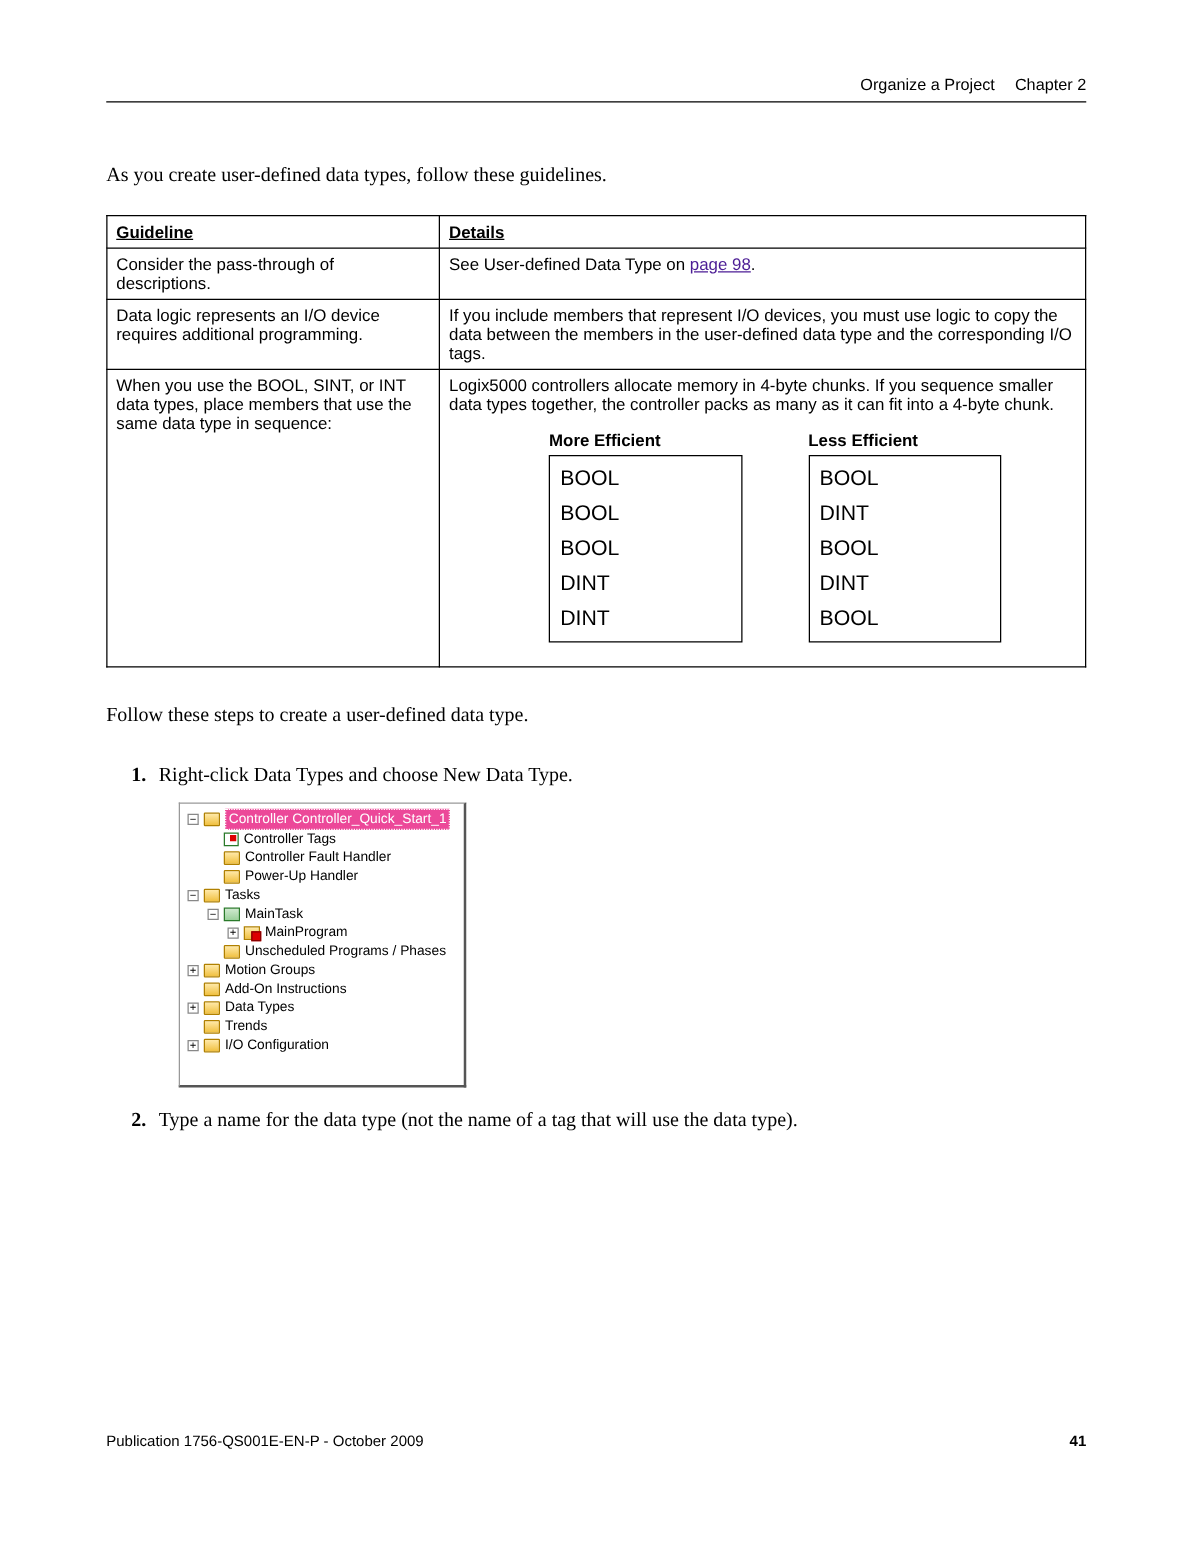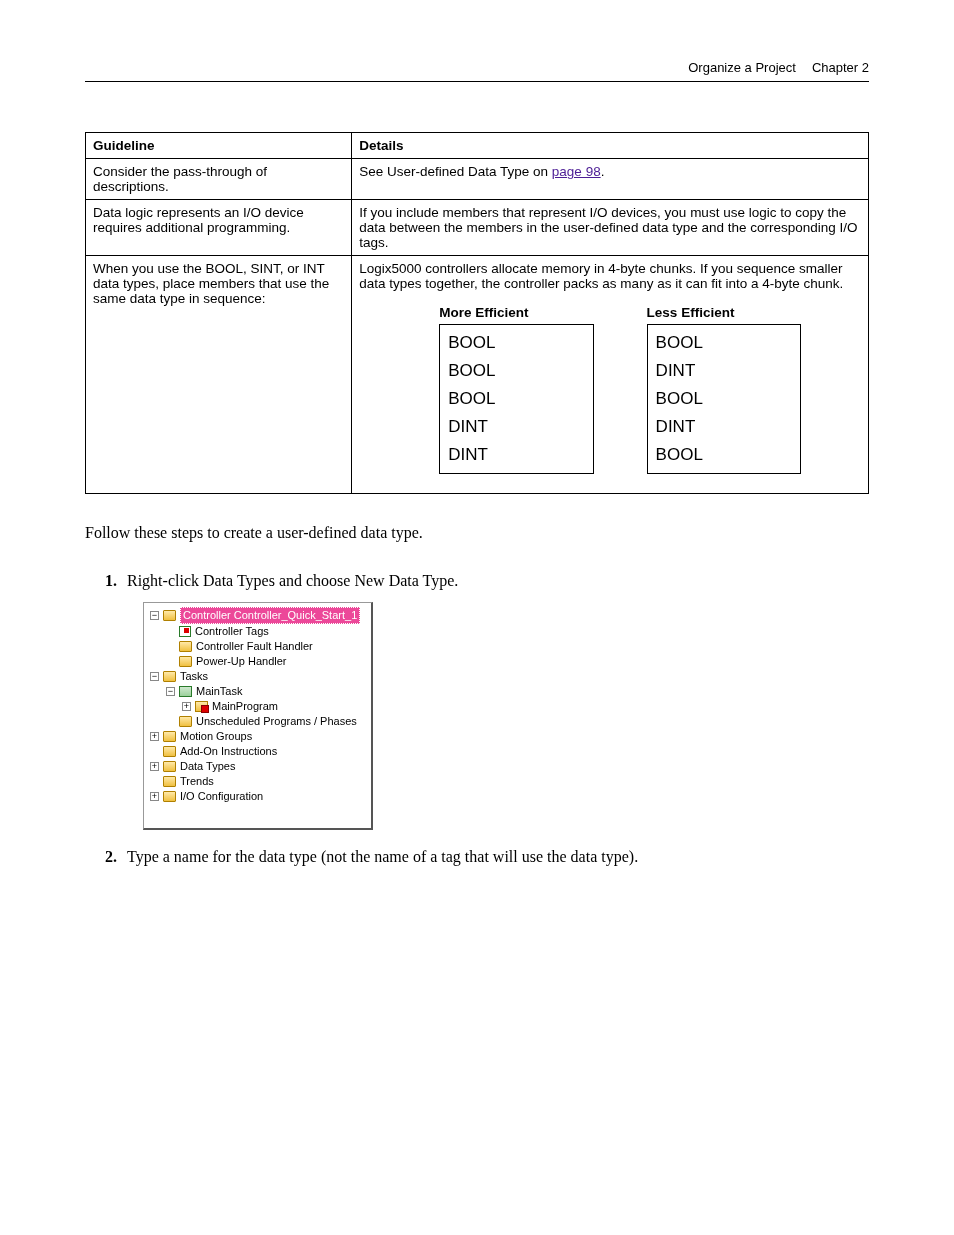--- a/index.html
+++ b/index.html
@@ -37,20 +37,21 @@
   }
   table.guide th, table.guide td {
     border: 1px solid #000;
     vertical-align: top;
     padding: 5px 7px;
     font-size: 13.5px;
     text-align: left;
   }
   table.guide th {
     font-weight: bold;
+    text-decoration: underline;
   }
   .col1 { width: 34%; }
   .link { color: #4c1d95; text-decoration: underline; }
   .eff-wrap {
     display: flex;
     gap: 53px;
     margin: 14px 60px 14px 80px;
   }
   .eff-col { flex: 1; }
   .eff-col .eff-title {
@@ -187,20 +188,21 @@
 </head>
 <body>
 
 <div class="page">
 
   <div class="header-row">
     <span class="chapter-title">Organize a Project</span>
     <span class="chapter-label">Chapter 2</span>
   </div>
 
+  <div class="body-text">As you create user-defined data types, follow these guidelines.</div>
 
   <table class="guide">
     <tbody>
         <tr>
       <th class="col1">Guideline</th>
       <th>Details</th>
     </tr>
     <tr>
       <td class="col1">Consider the pass-through of descriptions.</td>
       <td>
@@ -317,14 +319,18 @@
         <span>I/O Configuration</span>
       </div>
     </div>
 
     <div class="step">
       <div class="step-num">2.</div>
       <div class="step-text">Type a name for the data type (not the name of a tag that will use the data type).</div>
     </div>
   </div>
 
+  <div class="footer-row">
+    <span>Publication 1756-QS001E-EN-P - October 2009</span>
+    <span class="pg">41</span>
+  </div>
 
 </div>
 
 </body></html>

